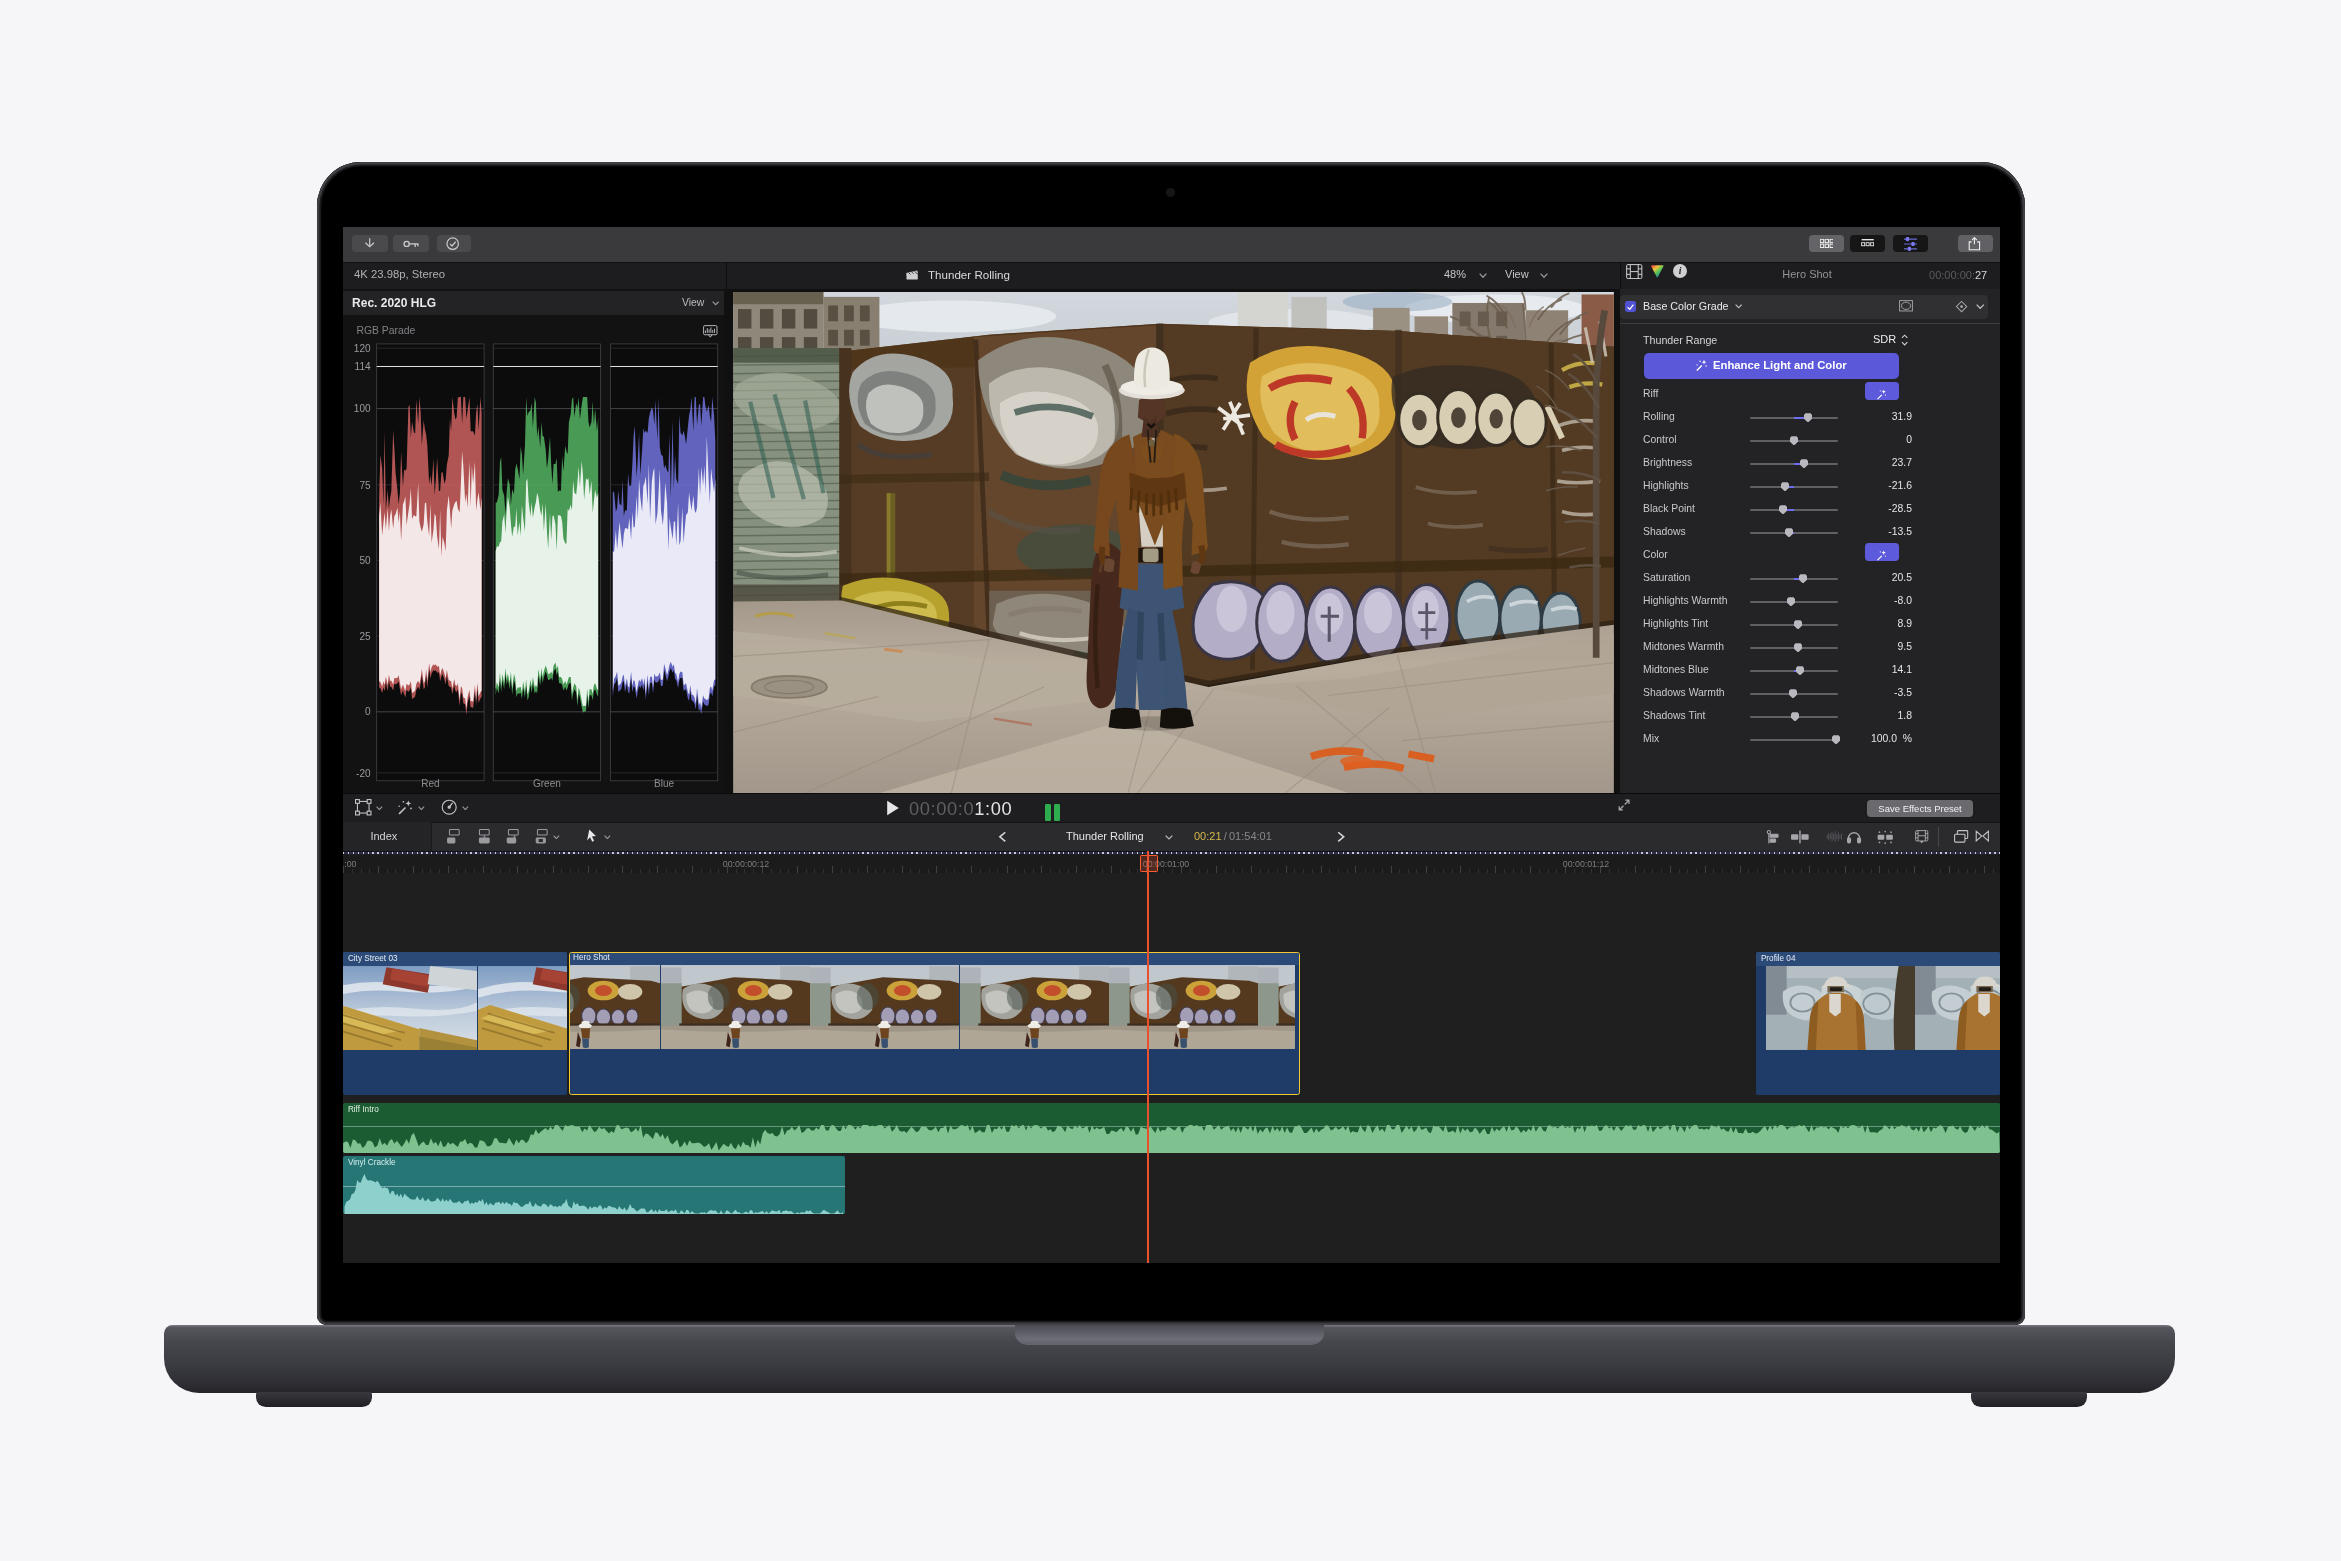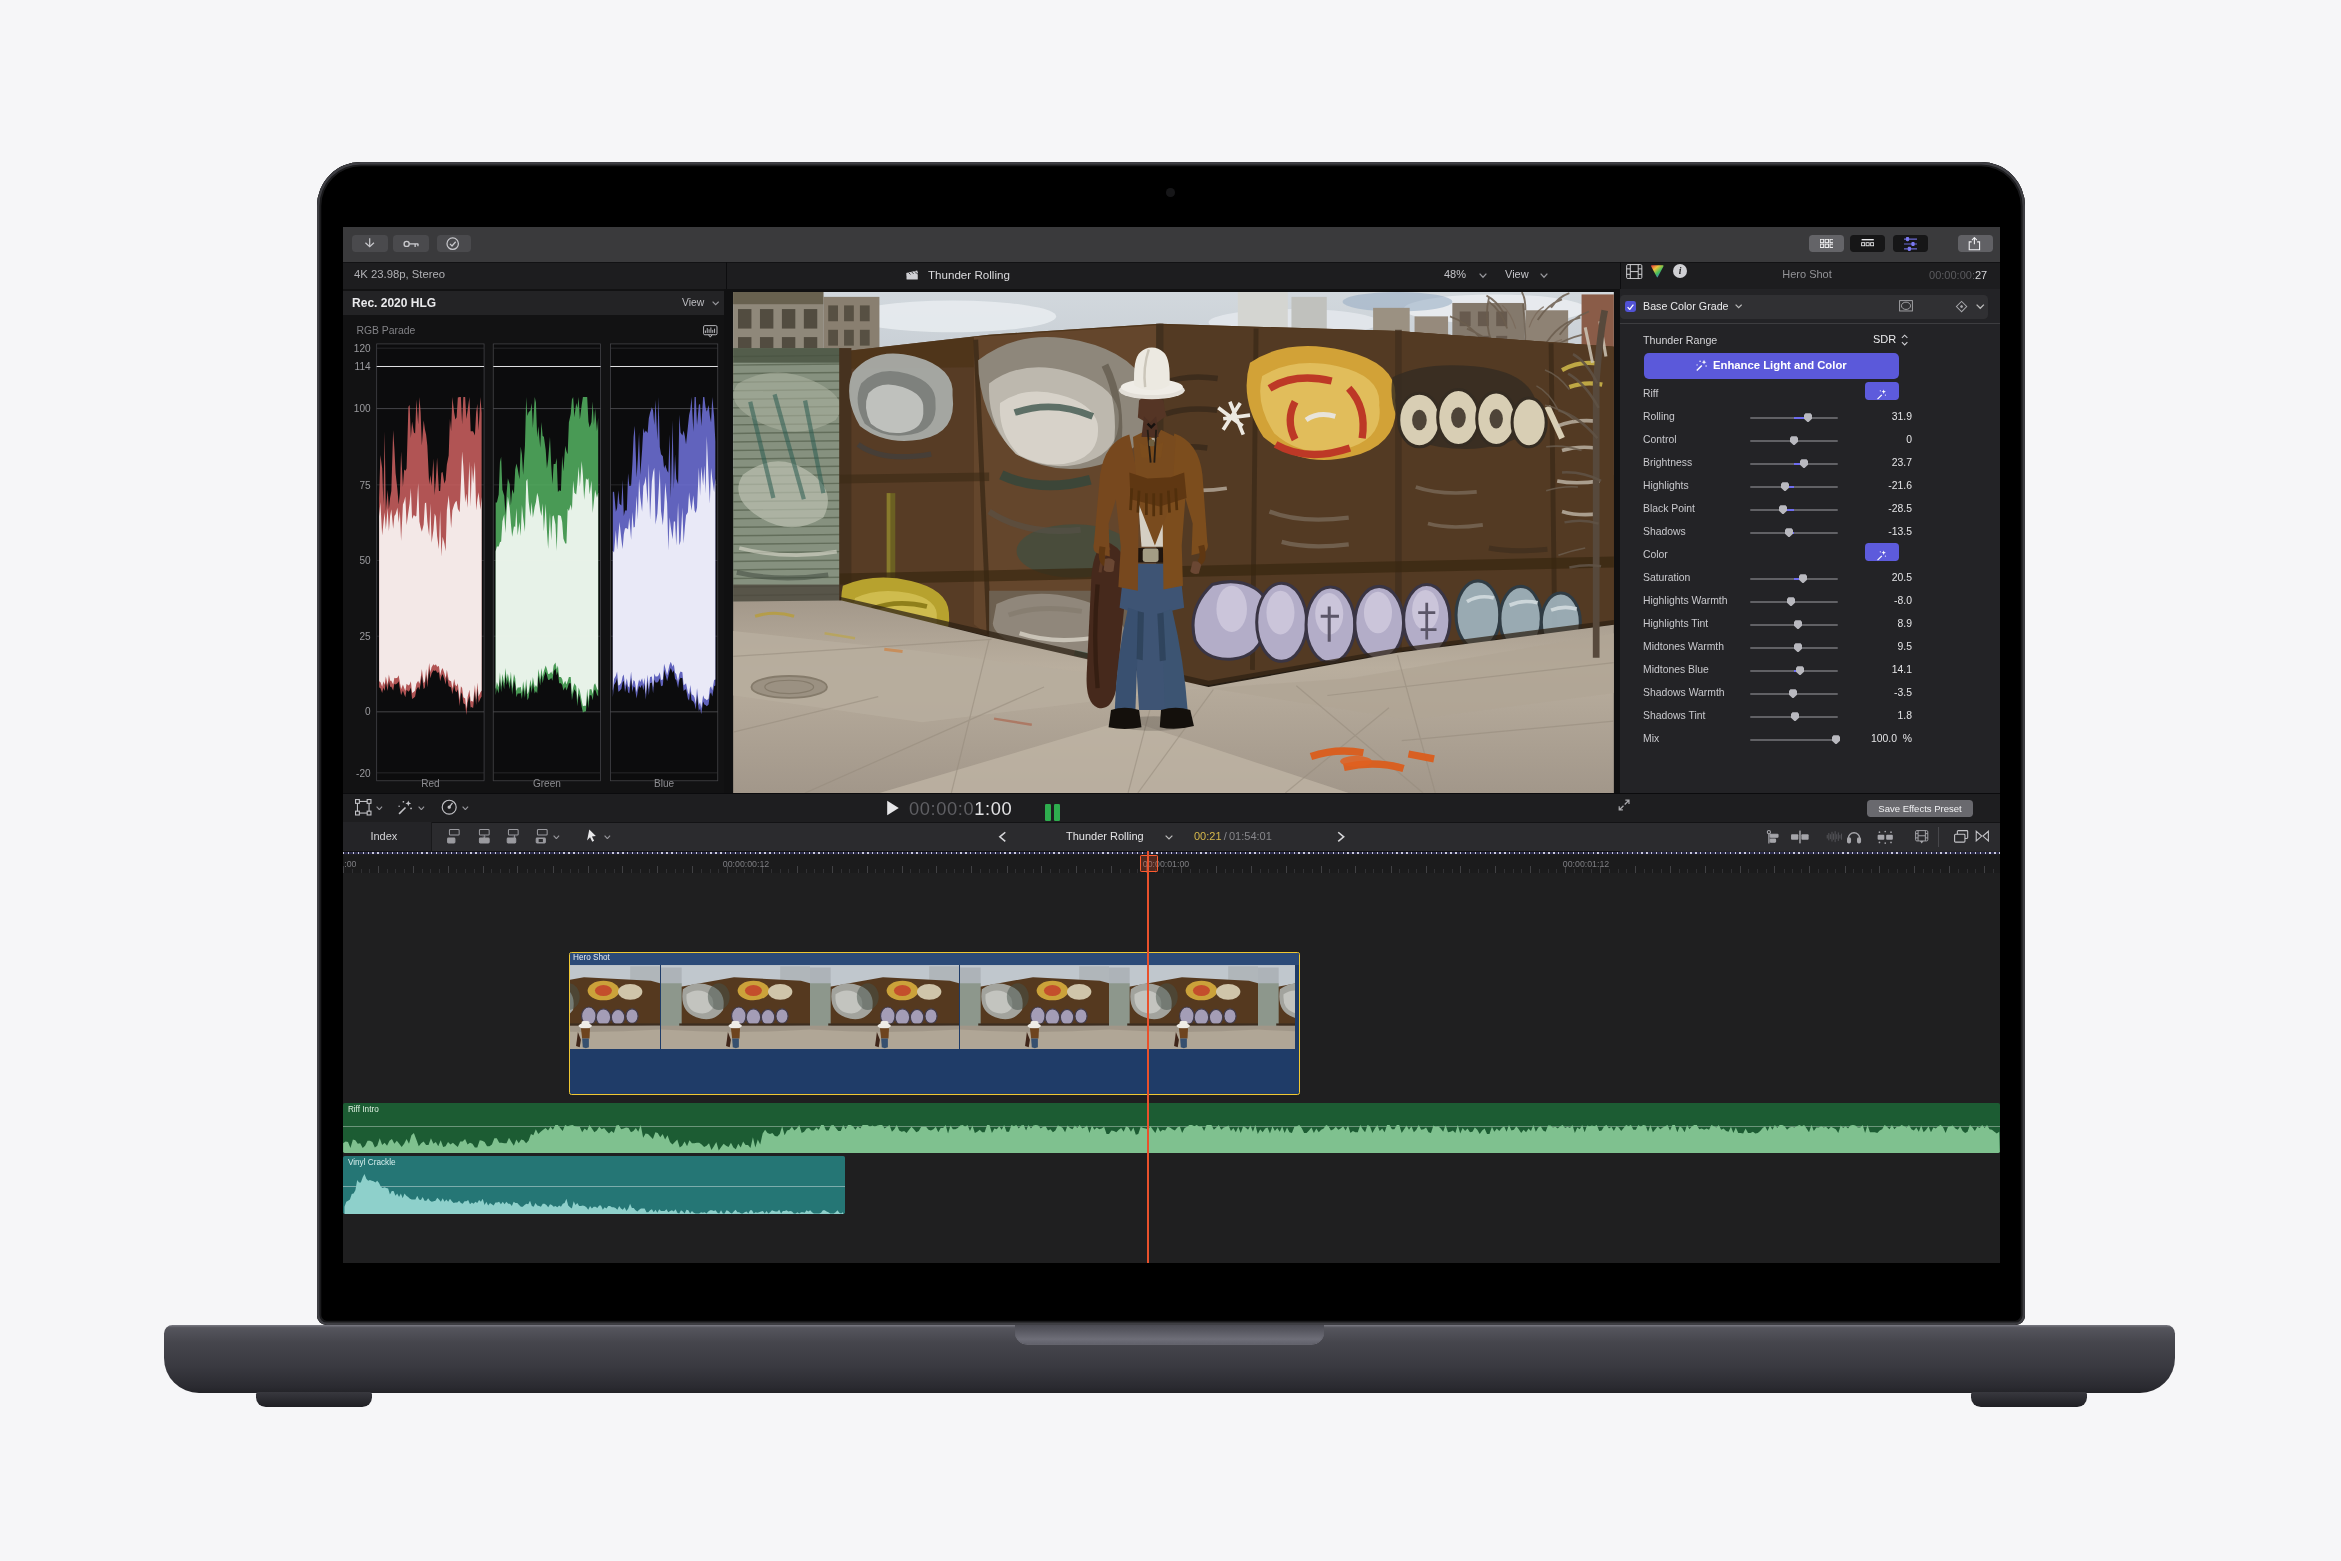--- a/index.html
+++ b/index.html
@@ -1136,20 +1136,32 @@
 <path d="M101 33h27v10h-27z" fill="#77684f"></path>
 <rect x="105" y="35" width="20" height="6" rx="2" fill="#211c17"></rect>
 <path d="M86 56q14-14 29-12 20-2 32 12 10 34 7 82H79q-6-48 7-82z" fill="#a87230"></path>
 <path d="M104 46h19v30l-9 7-10-8z" fill="#dbd6ce"></path>
 <path d="M86 56q-12 10-14 30l-4 52h14z" fill="#8d5c20"></path>
 <path d="M147 56q12 10 14 30l3 52h-13z" fill="#935f22"></path>
 </g>
         </defs>
       </svg>
       <div class="abs" style="left:0;top:725px;width:1657px;height:143px">
+<div class="abs" style="left:0;top:0;width:224px;height:143px;background:#1f3c68;border-radius:1.8px;overflow:hidden">
+          <div class="abs" style="left:0;top:0;width:224px;height:14px;background:#2b4a78"></div>
+          <div class="abs" style="left:0;top:14px;width:224px;height:84px;overflow:hidden">
+            <svg class="abs" style="left:-14.6px;top:0" width="149" height="84" viewBox="0 0 245 138">
+              <use href="#cityT"></use>
+            </svg>
+            <svg class="abs" style="left:135px;top:0" width="149" height="84" viewBox="0 0 245 138">
+              <use href="#cityT"></use>
+            </svg>
+          </div>
+          <div class="cliplabel">City Street 03</div>
+        </div>
 <div class="abs" style="left:226px;top:0;width:731px;height:143px;background:#1f3c68;overflow:hidden;border:1.8px solid #efc832;border-radius:2.4px">
           <div class="abs" style="left:-1.8px;top:-1.8px;width:731px;height:14px;background:#2b4a78"></div>
           <div class="abs" style="left:-1.8px;top:12.2px;width:727px;height:84px;overflow:hidden">
             <svg class="abs" style="left:-57px;top:0" width="149" height="84" viewBox="0 0 245 138">
               <use href="#heroT"></use>
             </svg>
             <svg class="abs" style="left:93px;top:0" width="149" height="84" viewBox="0 0 245 138">
               <use href="#heroT"></use>
             </svg>
             <svg class="abs" style="left:242px;top:0" width="149" height="84" viewBox="0 0 245 138">
@@ -1160,20 +1172,32 @@
             </svg>
             <svg class="abs" style="left:541px;top:0" width="149" height="84" viewBox="0 0 245 138">
               <use href="#heroT"></use>
             </svg>
             <svg class="abs" style="left:690px;top:0" width="149" height="84" viewBox="0 0 245 138">
               <use href="#heroT"></use>
             </svg>
           </div>
           <div class="cliplabel" style="left:3px;top:0">Hero Shot</div>
         </div>
+<div class="abs" style="left:1413px;top:0;width:244px;height:143px;background:#1f3c68;border-radius:1.8px;overflow:hidden">
+          <div class="abs" style="left:0;top:0;width:244px;height:14px;background:#2b4a78"></div>
+          <div class="abs" style="left:0;top:14px;width:244px;height:84px;overflow:hidden">
+            <svg class="abs" style="left:9.8px;top:0" width="149" height="84" viewBox="0 0 245 138">
+              <use href="#p4T"></use>
+            </svg>
+            <svg class="abs" style="left:159px;top:0" width="149" height="84" viewBox="0 0 245 138">
+              <use href="#p4T"></use>
+            </svg>
+          </div>
+          <div class="cliplabel">Profile 04</div>
+        </div>
 </div>
 <div class="abs" style="left:0;top:876px;width:1657px;height:50px;background:#1c5c33;border-radius:1.8px;overflow:hidden">
         <div class="cliplabel" style="color:#ddeee0">Riff Intro</div>
         <div class="abs" style="left:0;top:22.6px;width:1657px;height:0.6px;background:rgba(255,255,255,0.35)"></div>
         <svg class="abs" style="left:0;top:0" width="1657" height="50" viewBox="0 0 2717 82">
           <polygon points="0,82 0,66 4,63 8,64 12,74 16,60 20,61 24,67 28,66 32,74 36,70 40,62 44,62 48,64 52,73 56,70 60,58 64,69 68,65 72,70 76,62 80,59 84,67 88,62 92,67 96,72 100,67 104,59 108,67 112,53 116,49 120,60 124,71 128,66 132,63 136,69 140,69 144,58 148,67 152,64 156,71 160,61 164,72 168,71 172,64 176,68 180,65 184,69 188,72 192,63 196,63 200,59 204,68 208,65 212,67 216,73 220,73 224,61 228,62 232,64 236,71 240,71 244,68 248,58 252,58 256,65 260,65 264,66 268,66 272,57 276,64 280,70 284,60 288,66 292,60 296,61 300,66 304,62 308,51 312,53 316,43 320,51 324,47 328,44 332,41 336,45 340,39 344,44 348,36 352,36 356,41 360,46 364,36 368,38 372,37 376,36 380,38 384,39 388,39 392,48 396,42 400,45 404,36 408,42 412,48 416,45 420,39 424,43 428,41 432,46 436,50 440,46 444,49 448,37 452,36 456,43 460,42 464,40 468,41 472,48 476,46 480,41 484,47 488,36 492,57 496,50 500,51 504,55 508,59 512,48 516,49 520,56 524,51 528,60 532,53 536,64 540,68 544,64 548,60 552,73 556,70 560,63 564,71 568,61 572,66 576,66 580,65 584,65 588,68 592,72 596,70 600,66 604,77 608,71 612,64 616,78 620,72 624,67 628,70 632,72 636,65 640,73 644,76 648,67 652,73 656,63 660,69 664,69 668,74 672,56 676,73 680,60 684,68 688,50 692,44 696,49 700,51 704,49 708,54 712,55 716,51 720,38 724,53 728,45 732,44 736,39 740,45 744,42 748,36 752,49 756,47 760,42 764,41 768,45 772,45 776,40 780,44 784,36 788,36 792,45 796,45 800,37 804,36 808,41 812,46 816,46 820,36 824,43 828,36 832,36 836,38 840,44 844,38 848,42 852,36 856,36 860,36 864,39 868,37 872,39 876,37 880,36 884,36 888,42 892,39 896,36 900,47 904,43 908,36 912,45 916,47 920,46 924,49 928,44 932,39 936,43 940,48 944,46 948,39 952,39 956,39 960,44 964,45 968,43 972,39 976,48 980,41 984,41 988,36 992,50 996,37 1000,43 1004,43 1008,41 1012,37 1016,36 1020,39 1024,36 1028,46 1032,37 1036,49 1040,47 1044,44 1048,48 1052,48 1056,36 1060,36 1064,49 1068,42 1072,43 1076,38 1080,44 1084,36 1088,47 1092,47 1096,36 1100,38 1104,36 1108,42 1112,37 1116,36 1120,45 1124,36 1128,42 1132,37 1136,36 1140,37 1144,42 1148,39 1152,38 1156,45 1160,43 1164,48 1168,45 1172,37 1176,38 1180,41 1184,48 1188,37 1192,41 1196,43 1200,37 1204,41 1208,36 1212,42 1216,40 1220,37 1224,49 1228,37 1232,44 1236,40 1240,43 1244,42 1248,39 1252,51 1256,51 1260,45 1264,46 1268,48 1272,44 1276,41 1280,47 1284,38 1288,40 1292,47 1296,40 1300,52 1304,51 1308,39 1312,41 1316,42 1320,43 1324,38 1328,44 1332,49 1336,39 1340,47 1344,44 1348,45 1352,39 1356,40 1360,43 1364,45 1368,40 1372,38 1376,49 1380,41 1384,39 1388,36 1392,36 1396,38 1400,36 1404,39 1408,38 1412,46 1416,36 1420,36 1424,36 1428,44 1432,40 1436,36 1440,44 1444,40 1448,39 1452,37 1456,46 1460,41 1464,48 1468,39 1472,49 1476,38 1480,40 1484,44 1488,37 1492,47 1496,36 1500,51 1504,43 1508,48 1512,42 1516,40 1520,50 1524,38 1528,46 1532,41 1536,47 1540,38 1544,49 1548,40 1552,48 1556,49 1560,39 1564,38 1568,36 1572,41 1576,49 1580,49 1584,45 1588,40 1592,49 1596,42 1600,48 1604,44 1608,42 1612,36 1616,38 1620,45 1624,43 1628,39 1632,44 1636,42 1640,38 1644,45 1648,37 1652,49 1656,46 1660,48 1664,48 1668,36 1672,43 1676,48 1680,36 1684,38 1688,49 1692,42 1696,36 1700,46 1704,42 1708,48 1712,36 1716,36 1720,43 1724,43 1728,36 1732,36 1736,49 1740,43 1744,37 1748,44 1752,38 1756,48 1760,44 1764,36 1768,44 1772,43 1776,40 1780,48 1784,49 1788,37 1792,39 1796,38 1800,42 1804,47 1808,36 1812,48 1816,47 1820,45 1824,49 1828,36 1832,50 1836,41 1840,46 1844,42 1848,48 1852,47 1856,40 1860,44 1864,51 1868,45 1872,42 1876,51 1880,51 1884,39 1888,47 1892,42 1896,46 1900,41 1904,38 1908,47 1912,36 1916,45 1920,44 1924,38 1928,43 1932,49 1936,44 1940,48 1944,42 1948,46 1952,36 1956,47 1960,40 1964,38 1968,45 1972,47 1976,37 1980,37 1984,40 1988,39 1992,42 1996,38 2000,36 2004,41 2008,39 2012,41 2016,36 2020,49 2024,40 2028,43 2032,36 2036,48 2040,37 2044,38 2048,37 2052,38 2056,36 2060,46 2064,45 2068,38 2072,36 2076,42 2080,39 2084,46 2088,38 2092,40 2096,46 2100,41 2104,36 2108,38 2112,36 2116,44 2120,44 2124,36 2128,39 2132,36 2136,37 2140,47 2144,36 2148,48 2152,43 2156,38 2160,43 2164,40 2168,38 2172,36 2176,45 2180,36 2184,36 2188,48 2192,38 2196,41 2200,48 2204,36 2208,43 2212,38 2216,36 2220,36 2224,43 2228,42 2232,44 2236,42 2240,44 2244,36 2248,38 2252,40 2256,36 2260,44 2264,42 2268,46 2272,47 2276,39 2280,49 2284,40 2288,49 2292,49 2296,50 2300,42 2304,49 2308,49 2312,47 2316,50 2320,49 2324,46 2328,41 2332,38 2336,46 2340,37 2344,44 2348,36 2352,41 2356,36 2360,36 2364,38 2368,44 2372,40 2376,39 2380,40 2384,38 2388,36 2392,38 2396,36 2400,42 2404,48 2408,36 2412,46 2416,40 2420,40 2424,38 2428,40 2432,39 2436,43 2440,39 2444,41 2448,43 2452,49 2456,37 2460,41 2464,38 2468,42 2472,37 2476,36 2480,37 2484,40 2488,40 2492,36 2496,49 2500,36 2504,48 2508,48 2512,48 2516,49 2520,45 2524,43 2528,36 2532,39 2536,43 2540,36 2544,43 2548,39 2552,39 2556,36 2560,38 2564,40 2568,36 2572,43 2576,45 2580,40 2584,47 2588,37 2592,48 2596,44 2600,38 2604,48 2608,40 2612,42 2616,38 2620,36 2624,40 2628,49 2632,39 2636,38 2640,37 2644,42 2648,44 2652,38 2656,46 2660,49 2664,47 2668,36 2672,40 2676,46 2680,39 2684,41 2688,36 2692,41 2696,36 2700,43 2704,44 2708,47 2712,50 2716,47 2717,82" fill="#7fc18f"></polygon>
         </svg>
       </div>
 <div class="abs" style="left:0;top:929px;width:502px;height:58px;background:#257675;border-radius:1.8px;overflow:hidden">
         <div class="cliplabel" style="color:#d8efee">Vinyl Crackle</div>

